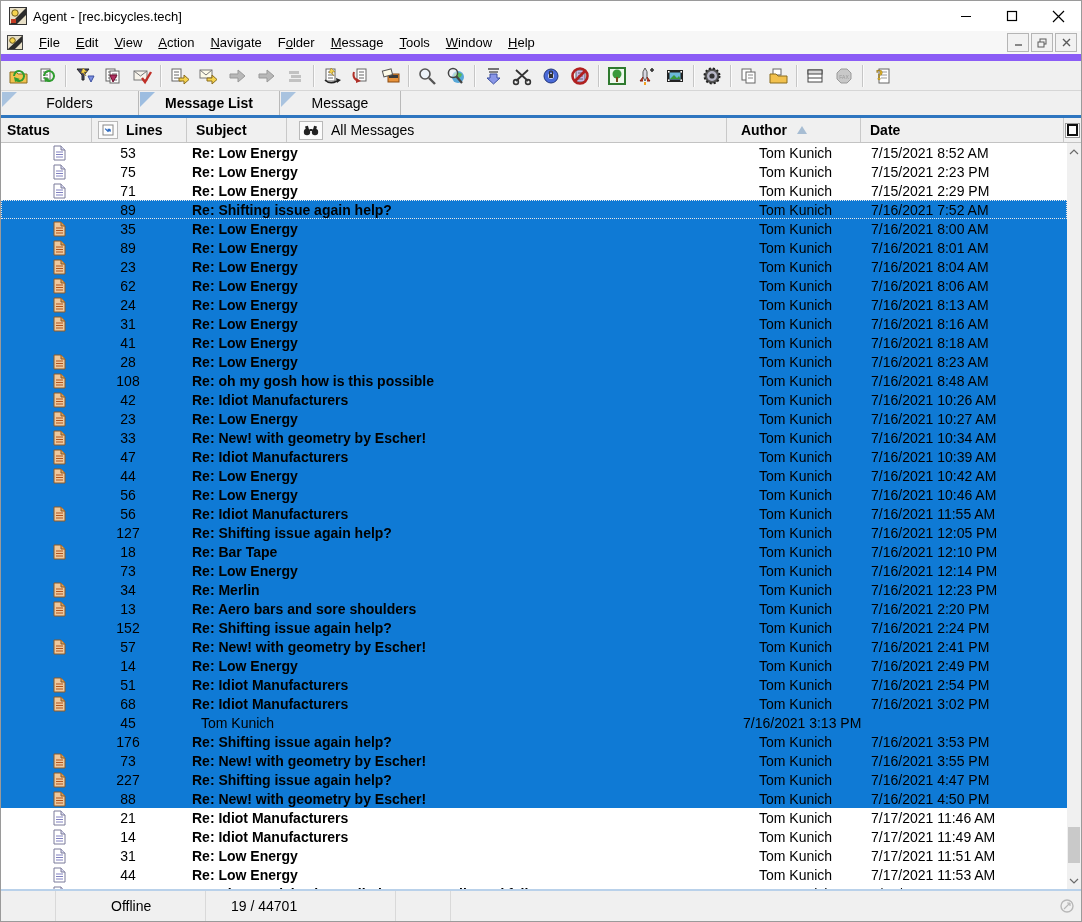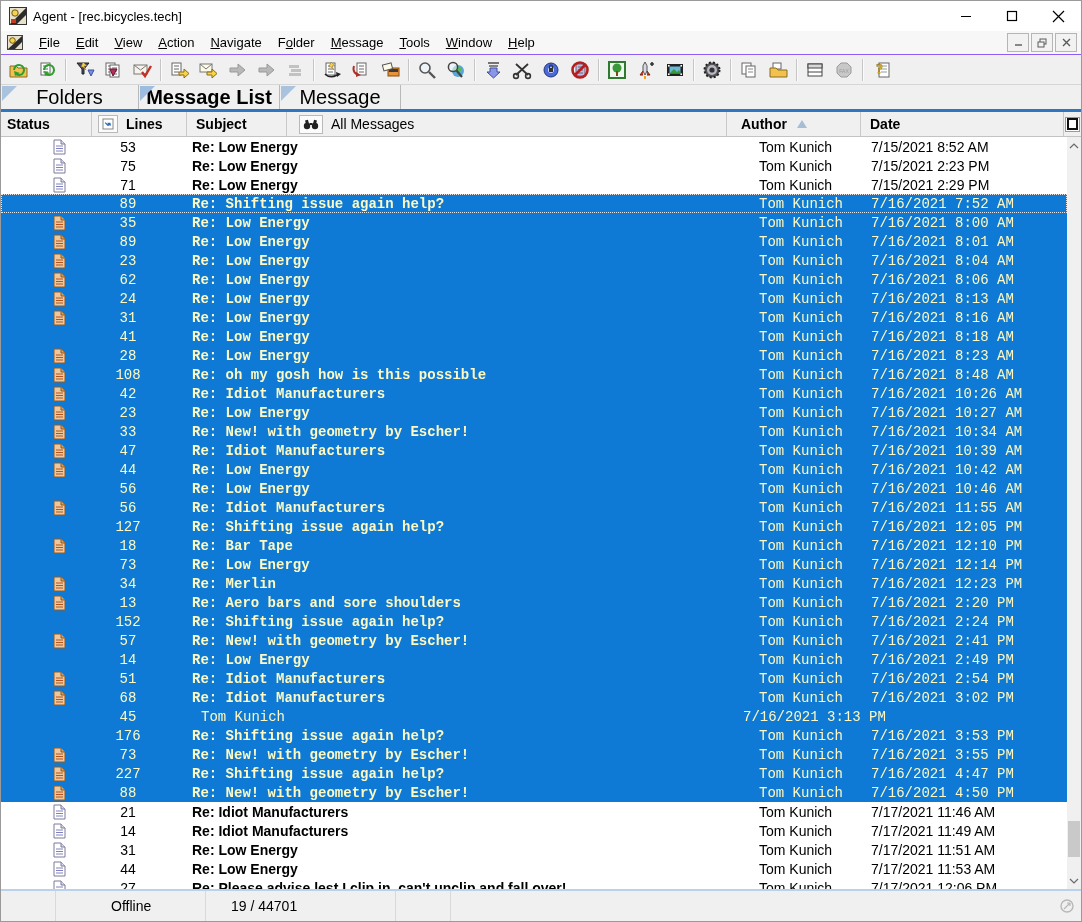--- a/index.html
+++ b/index.html
@@ -12,36 +12,36 @@
     -webkit-font-smoothing:antialiased;
   }
   
   .titlebar{height:30px;background:#fff;display:flex;align-items:center;flex:0 0 auto;}
   .titlebar .appicon{width:18px;height:18px;margin:0 6px 0 8px;flex:0 0 auto;}
   .titlebar .title{font-size:13px;color:#000;}
   .titlebar .spacer{flex:1;}
   .winbtn{width:46px;height:30px;display:flex;align-items:center;justify-content:center;color:#000;}
   .winbtn svg{display:block;}
   
-  .menubar{height:23px;background:#f7f7f7;border-bottom:1px solid #8b5cf6;display:flex;align-items:center;flex:0 0 auto;}
+  .menubar{height:23px;background:#f7f7f7;border-bottom:7px solid #8b5cf6;display:flex;align-items:center;flex:0 0 auto;}
   .menubar .menuicon{width:17px;height:16px;margin:0 7px 0 6px;flex:0 0 auto;}
   .menuitem{font-size:13px;padding:2px 8px;white-space:nowrap;}
   .menuitem u{text-decoration:underline;}
   .menubar .spacer{flex:1;}
   .mdibtn{width:20px;height:17px;border:1px solid #b5b5b5;background:#f2f2f2;margin-right:2px;
     display:flex;align-items:center;justify-content:center;color:#5a5a5a;font-size:10px;}
   .mdibtn svg{display:block;}
   
   .toolbar{height:29px;background:#f0f0f0;border-bottom:1px solid #d6d6d6;display:flex;align-items:center;padding-left:3px;flex:0 0 auto;}
   .tbtn{width:27px;height:25px;display:flex;align-items:center;justify-content:center;border:1px solid transparent;border-radius:2px;}
   .tbtn svg{display:block;}
   .tsep{width:1px;height:22px;background:#c6c6c6;margin:0 3px;border-right:1px solid #fbfbfb;}
   
   .tabbar{height:24px;background:#f0f0f0;display:flex;flex:0 0 auto;position:relative;}
-  .tab{position:relative;display:flex;align-items:center;justify-content:center;font-size:20px;border-right:1px solid #b9b9b9;}
+  .tab{position:relative;display:flex;align-items:center;justify-content:center;font-size:14px;border-right:1px solid #b9b9b9;}
   .tab .fold{position:absolute;left:1px;top:1px;width:0;height:0;border-top:15px solid #a9c3df;border-right:15px solid transparent;}
   .tab.active{font-weight:bold;}
   .tab.active .fold{border-top-color:#9dbde0;}
   .tabunderline{height:3px;background:#2e76c0;flex:0 0 auto;}
   
   .colheader{height:24px;background:#f0f0f0;border-bottom:1px solid #c3c3c3;display:flex;align-items:center;font-size:14px;font-weight:bold;flex:0 0 auto;}
   .hcell{height:100%;display:flex;align-items:center;border-right:1px solid #c9c9c9;box-sizing:border-box;}
   .hcell:last-child{border-right:none;}
   .h-status{width:91px;padding-left:6px;}
   .h-lines{width:95px;}
@@ -57,21 +57,21 @@
   .colopts .sq{width:7px;height:8px;border:2px solid #111;}
   
   .listwrap{flex:1;position:relative;background:#fff;overflow:hidden;}
   .list{position:absolute;left:0;top:0;right:14px;}
   .mrow{height:19px;display:grid;grid-template-columns:52px 20px 110px 558px 128px auto;align-items:center;font-size:14px;white-space:nowrap;}
   .mrow .c-icon svg{display:block;}
   .mrow .c-lines{text-align:center;padding-right:0px;}
   .mrow .c-subject{font-weight:bold;padding-left:9px;overflow:hidden;}
   .mrow .c-author{padding-left:2px;margin-left:16px;}
   .mrow .c-date{padding-left:2px;}
-  .mrow.sel{background:#0f7ad5;color:#fef9c3;font-family:Liberation Mono, monospace;}
+  .mrow.sel{background:#0f7ad5;color:#000000;}
   .mrow.focus{outline:1px dotted #e8e8e8;outline-offset:-1px;}
   
   .scrollbar{position:absolute;top:0;bottom:0;right:0;width:14px;background:#f0f0f0;}
   .sb-arrow{position:absolute;left:0;width:14px;height:15px;display:flex;align-items:center;justify-content:center;}
   .sb-up{top:1px;} .sb-down{bottom:1px;}
   .sb-thumb{position:absolute;left:1px;width:12px;background:#c9c9c9;}
   
   .statusbar{height:30px;flex:0 0 auto;background:#f0f0f0;border-top:2px solid #b9d1ea;display:flex;align-items:stretch;font-size:14px;}
   .spanel{display:flex;align-items:center;border-right:1px solid #d9d9d9;box-sizing:border-box;}
   .sp-msg{flex:0 0 590px;padding-left:7px;}

